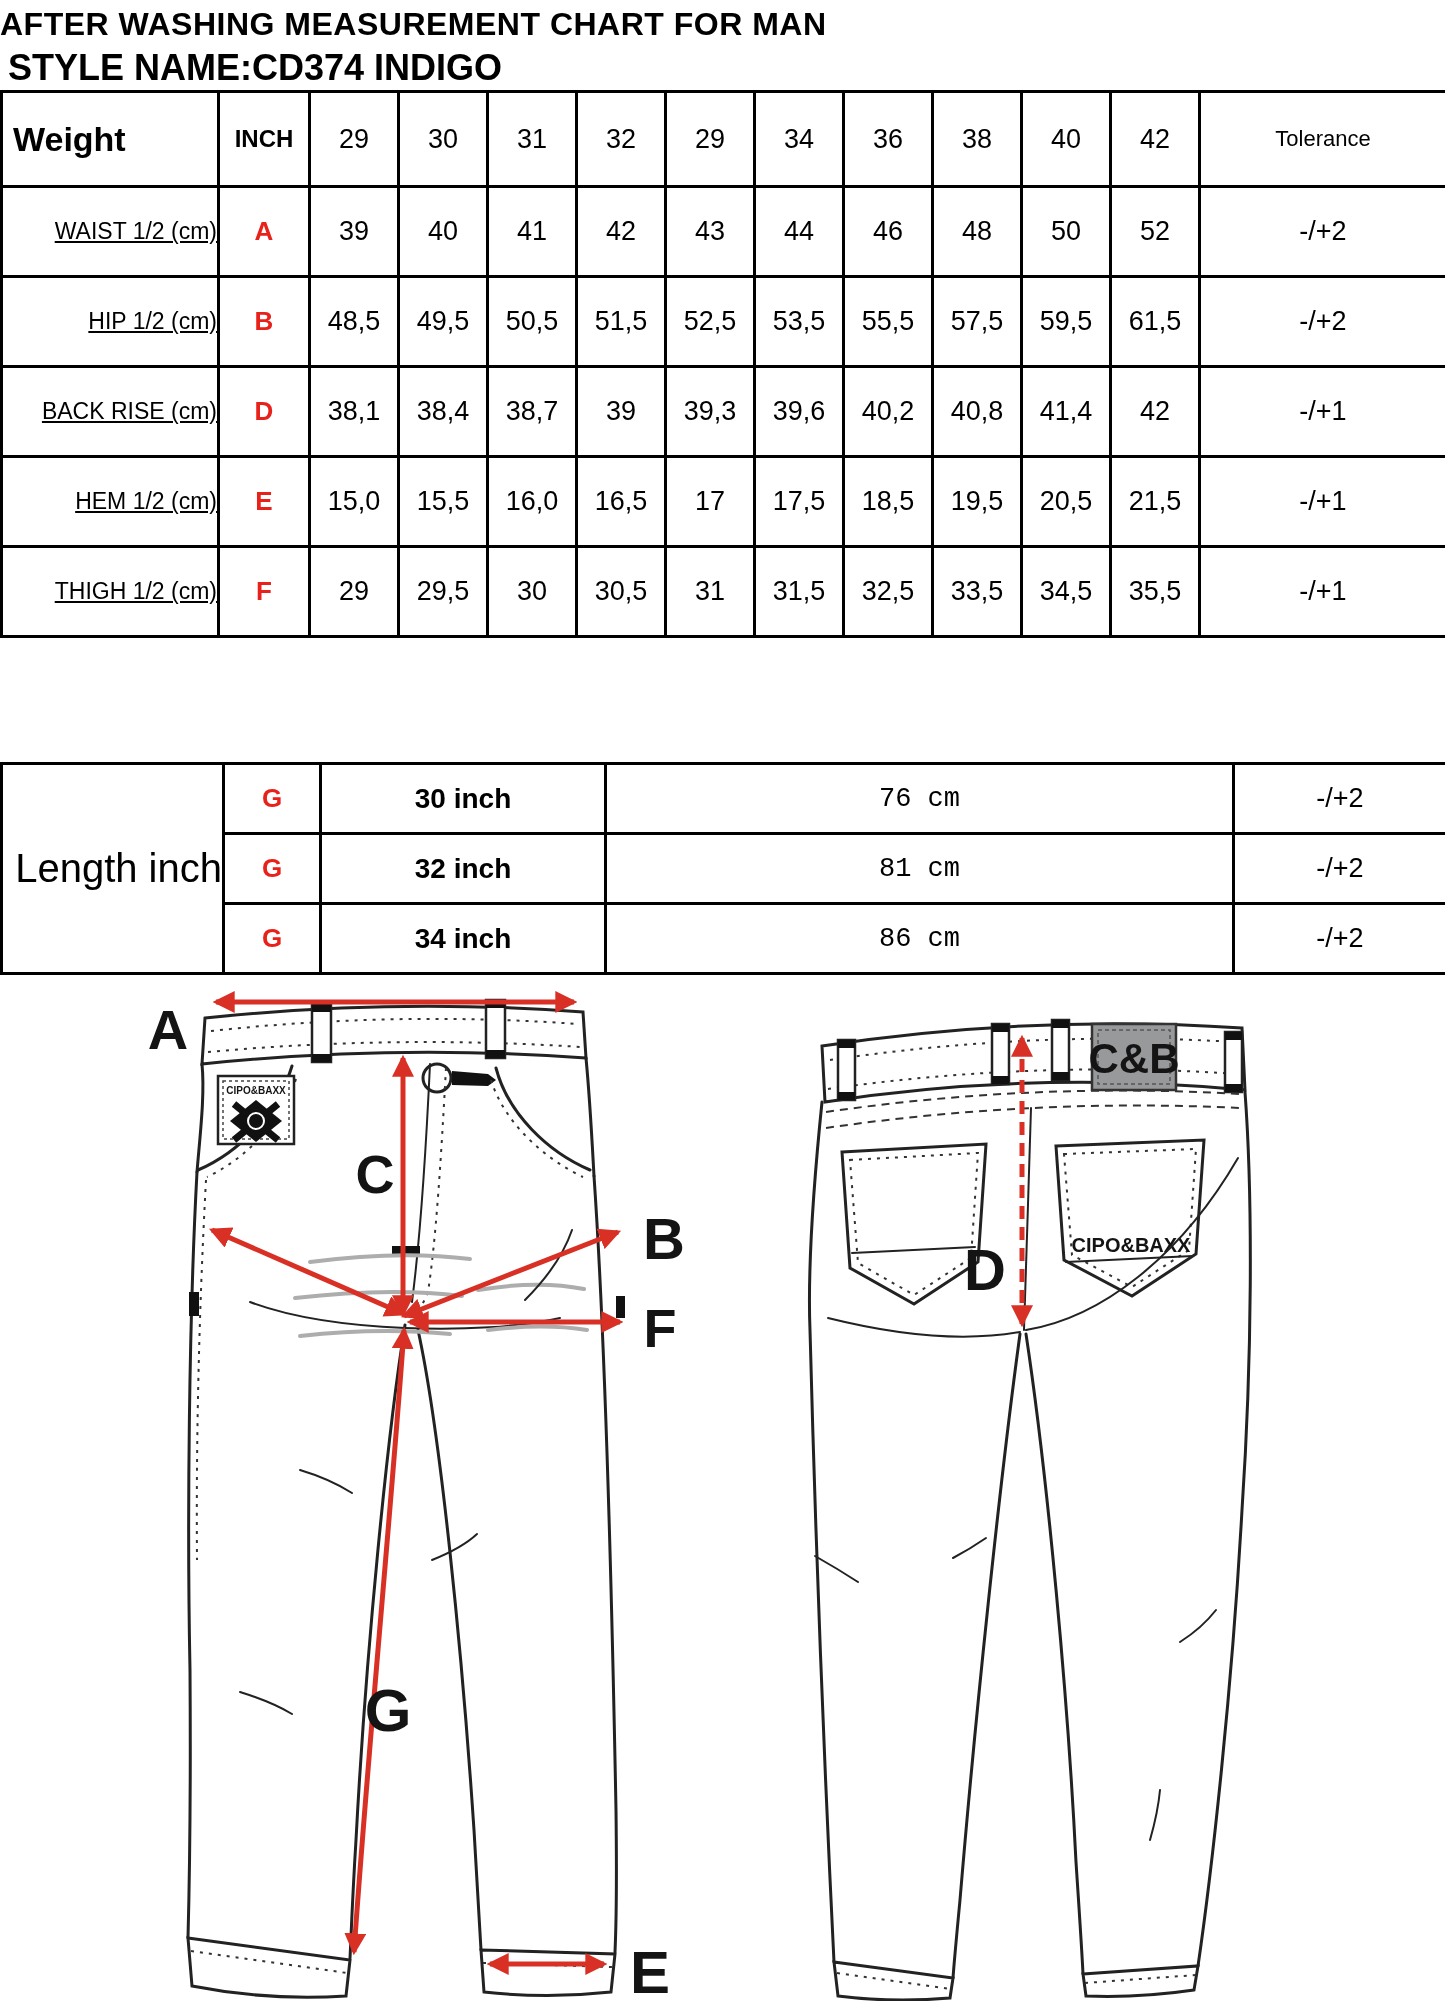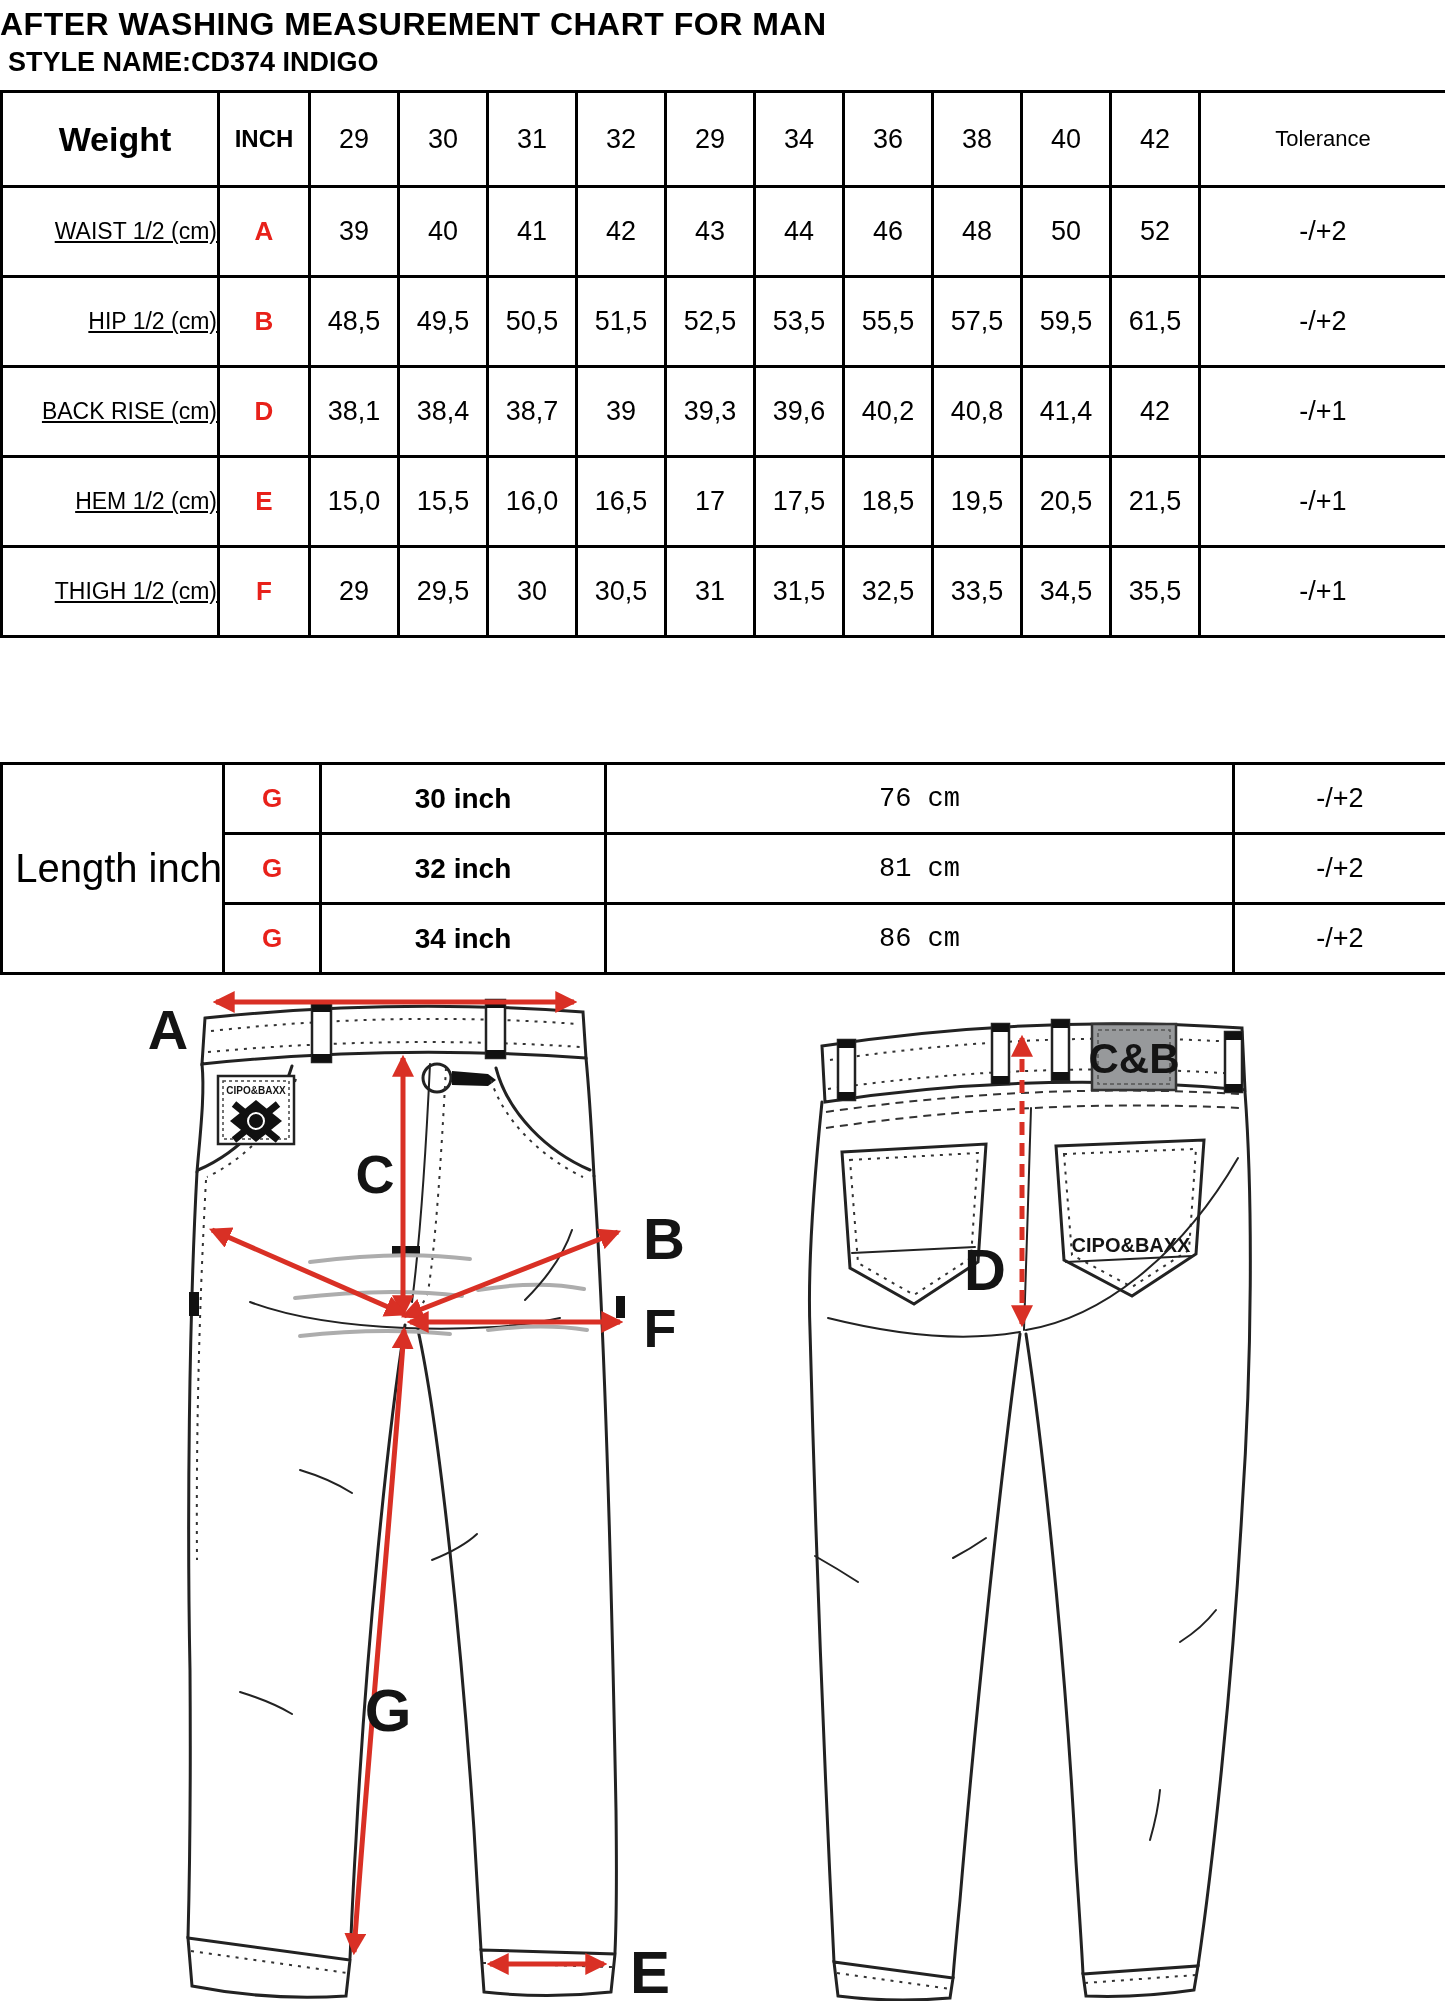--- a/index.html
+++ b/index.html
@@ -5,31 +5,31 @@
   html,body{margin:0;padding:0;}
   body{
     width:1445px;height:2001px;position:relative;background:#fff;
     font-family:"Liberation Sans",sans-serif;color:#000;overflow:hidden;
   }
   .page-title{
     position:absolute;top:6px;left:0;width:1445px;text-align:left;
     font-size:32px;font-weight:bold;letter-spacing:.5px;
   }
   .style-name{
-    position:absolute;top:47px;left:8px;font-size:27px;font-weight:bold;
+    position:absolute;top:47px;left:8px;font-size:36px;font-weight:bold;
   }
   table{border-collapse:collapse;table-layout:fixed;position:absolute;left:0;width:1445px;background:#fff;}
   #size-table{top:90px;}
   #length-table{top:762px;}
   th,td{border:3px solid #000;text-align:center;vertical-align:middle;padding:0;overflow:hidden;}
   th{font-weight:normal;}
   #size-table thead th{height:92px;}
   #size-table tbody td{height:87px;}
   #length-table td{height:67px;}
-  .c-weight{font-size:34px;font-weight:bold;text-align:center;padding-left:10px;}
+  .c-weight{font-size:34px;font-weight:bold;text-align:left;padding-left:10px;}
   .c-inch{font-size:24px;font-weight:bold;}
   .c-size{font-size:27px;}
   .c-tol{font-size:22px;}
   .c-label{font-size:23px;text-align:right;padding-left:8px;text-decoration:underline;}
   .c-code{font-size:26px;font-weight:bold;color:#e8211a;}
   .c-val{font-size:27px;}
   .c-tolv{font-size:27px;}
   .c-lenlabel{font-size:40px;font-weight:normal;text-align:right;padding-left:10px;}
   .c-leninch{font-size:28px;font-weight:bold;}
   .c-lencm{font-size:27px;font-family:Liberation Mono, monospace;}

